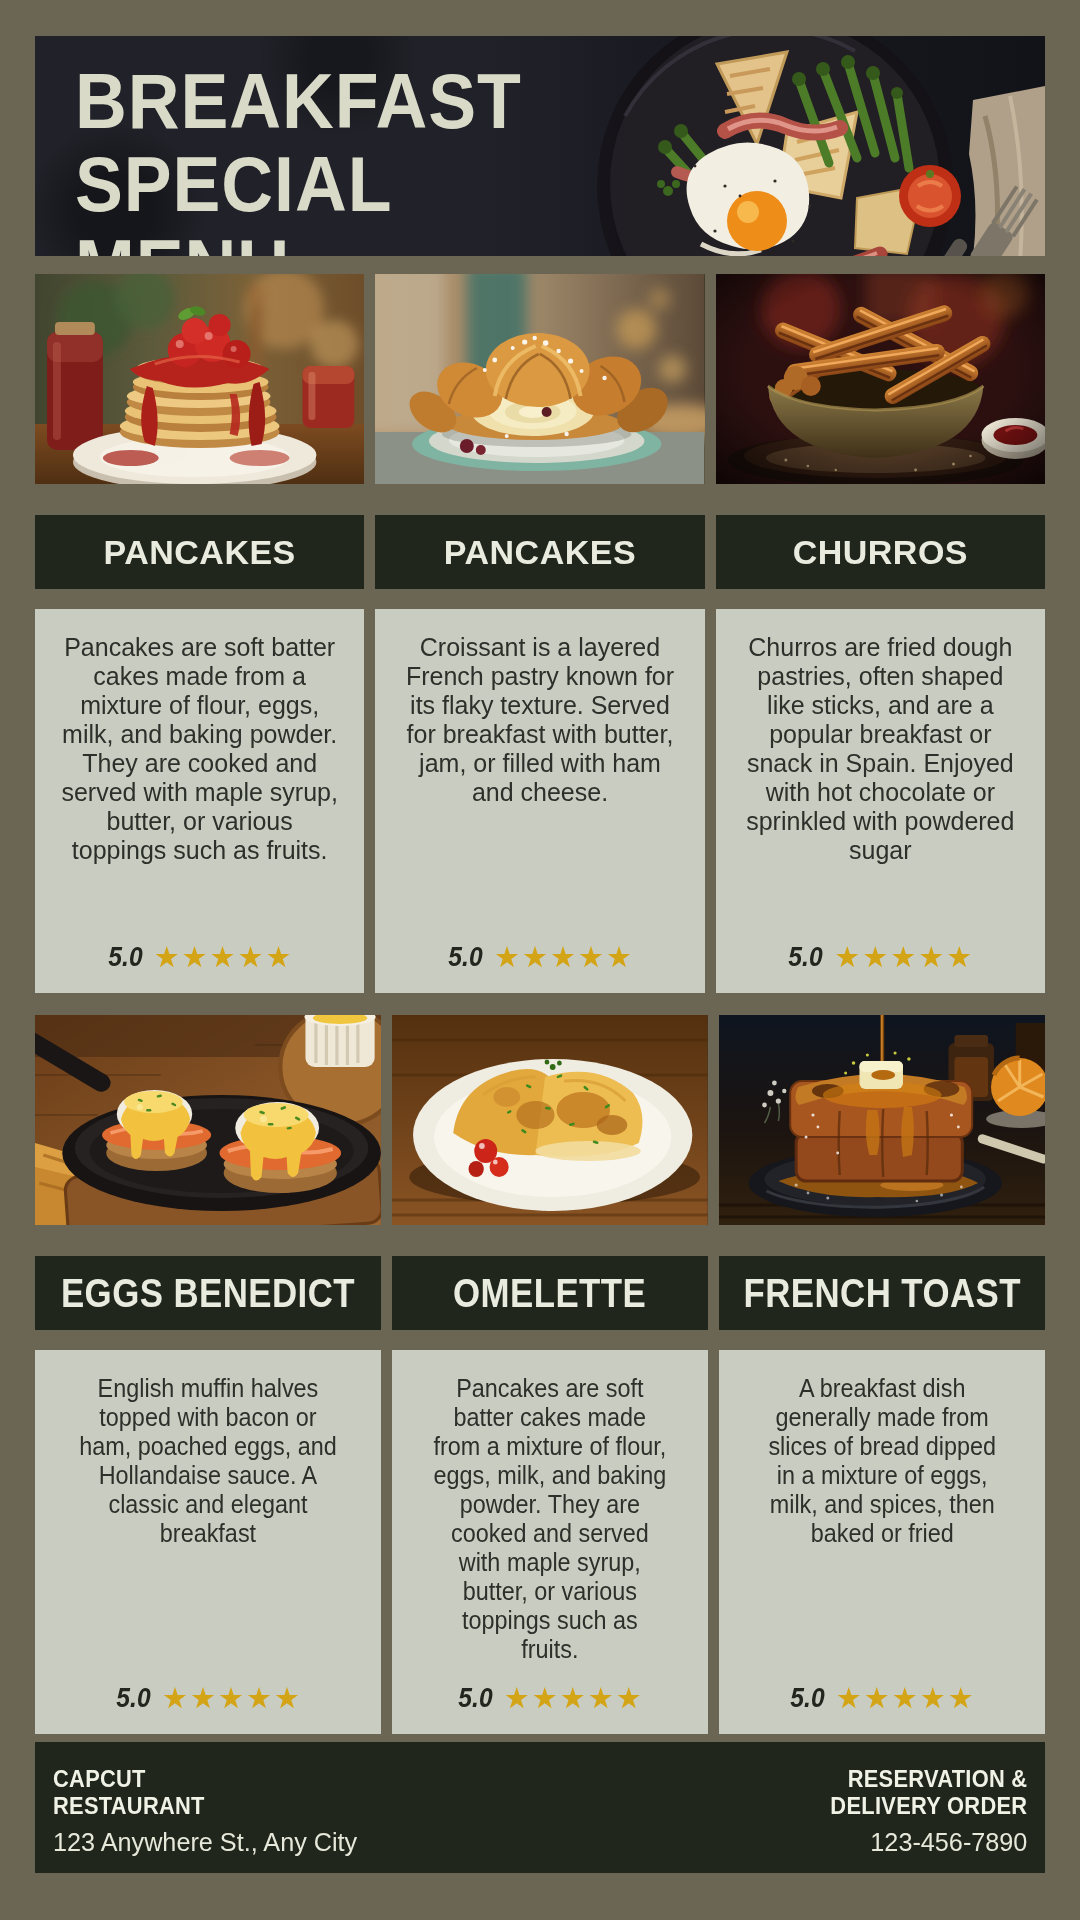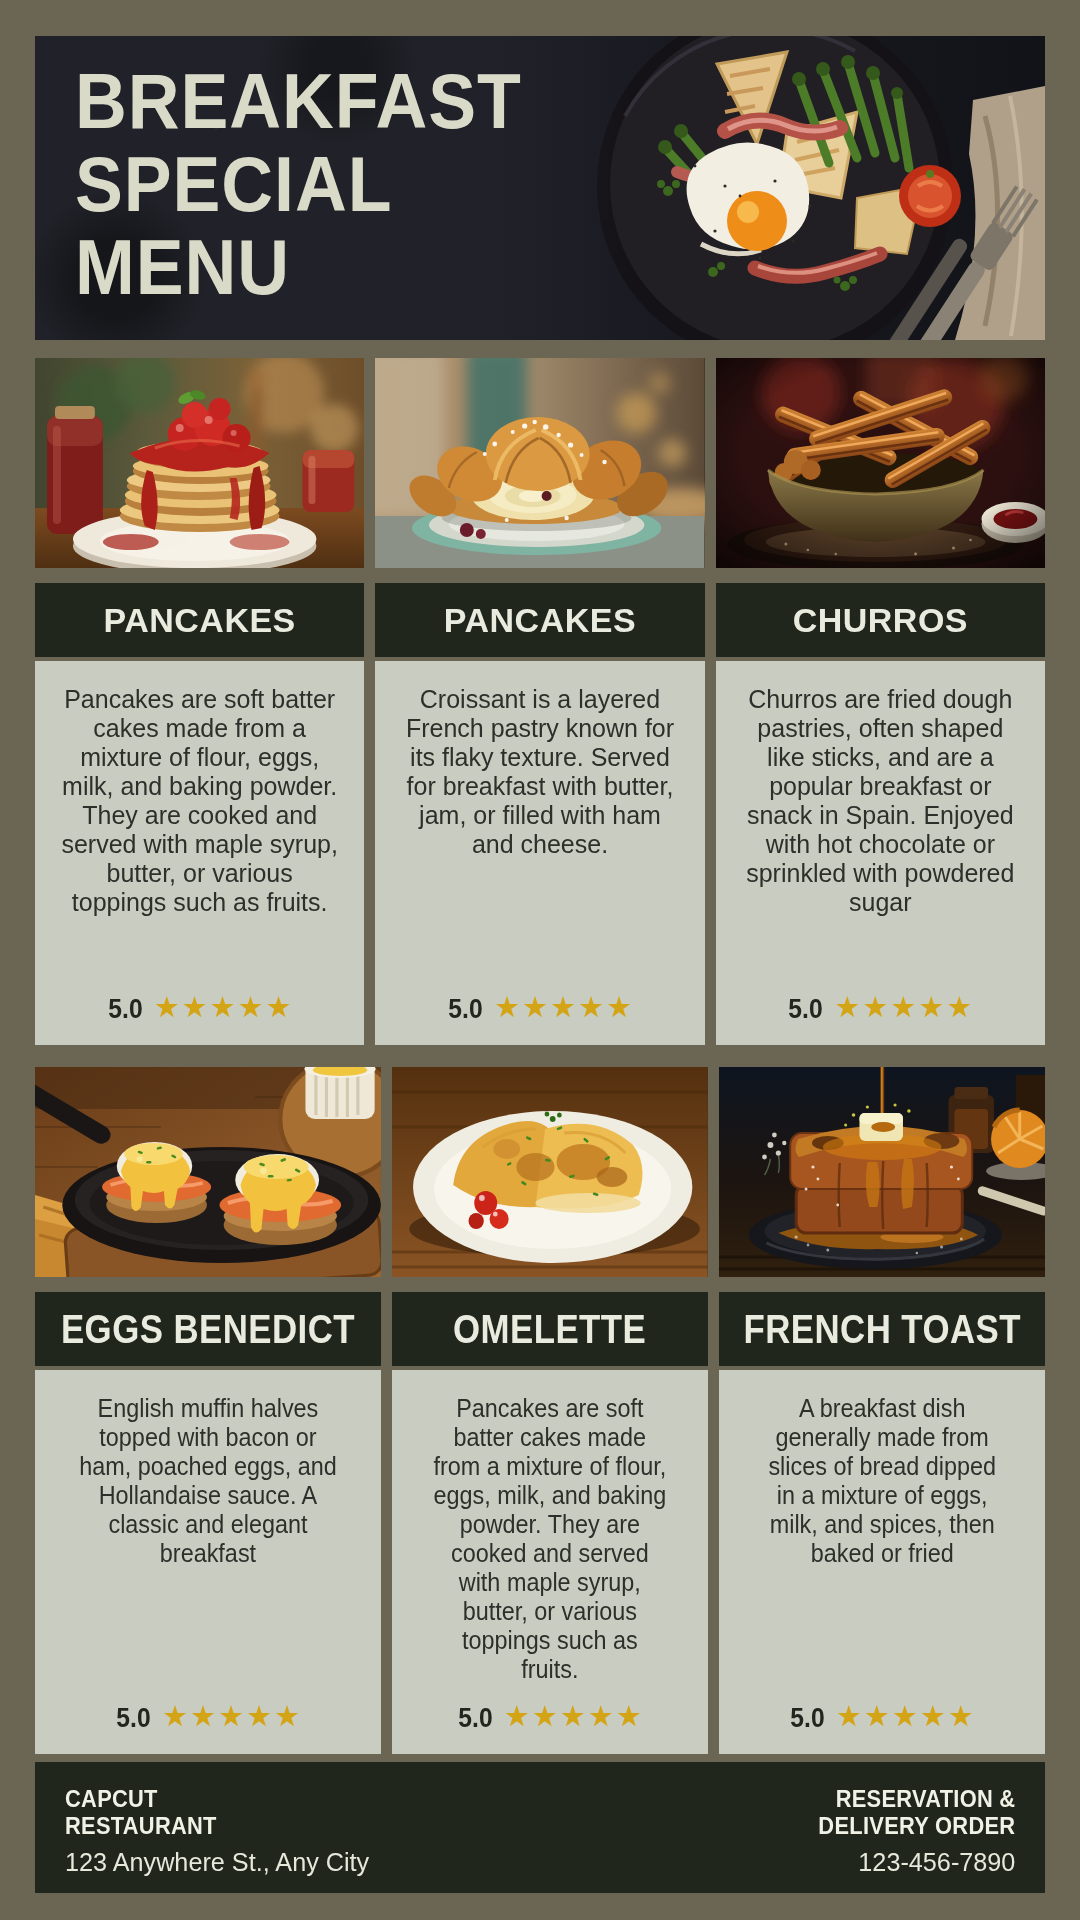--- a/index.html
+++ b/index.html
@@ -6,52 +6,52 @@
     --background:#6B6553; --header-bg:#212229; --panel-bg:#20261C;
     --card-bg:#C9CDC1; --title-text:#E9EBDF; --heading-text:#D9DBC8;
     --body-text:#2C302A; --star-gold:#D4A417; --footer-text:#ECEEE2;
   }
   *{margin:0;padding:0;box-sizing:border-box;}
   html,body{width:1080px;height:1920px;}
   body{background:var(--background);font-family:"Liberation Sans","DejaVu Sans",sans-serif;position:relative;overflow:hidden;}
   .page{position:absolute;inset:0;padding:36px 35px;}
 
   
-  .hero{position:relative;height:304px;background:var(--header-bg);overflow:hidden;
+  .hero{position:relative;height:220px;background:var(--header-bg);overflow:hidden;
     background-image:
       radial-gradient(circle at 18% 30%, rgba(255,255,255,.045) 0 2px, transparent 3px),
       radial-gradient(circle at 40% 75%, rgba(255,255,255,.04) 0 2px, transparent 3px),
       radial-gradient(circle at 8% 80%, rgba(0,0,0,.35) 0 40px, transparent 90px),
       radial-gradient(circle at 30% 10%, rgba(0,0,0,.3) 0 30px, transparent 80px); text-decoration: underline;}
   .hero-art{position:absolute;right:0;top:0;height:304px;width:620px;}
   .hero-title{position:absolute;left:40px;top:24px;font-weight:bold;font-size:78px;line-height:83px;
     letter-spacing:1px;color:var(--heading-text);transform:scaleX(.92);transform-origin:0 0;}
 
   
   .menu-grid{display:grid;grid-template-columns:repeat(3,1fr);column-gap:11px;}
   .menu-grid.row1{margin-top:18px;}
   .menu-grid.row2{margin-top:22px;}
-  .menu-item{display:flex;flex-direction:column;}
+  .menu-item{display:flex;flex-direction:column;gap:16px;}
   .item-photo{height:210px;overflow:hidden;background:#3a3326;}
   .item-photo svg{display:block;width:100%;height:100%;}
   .item-title-bar{height:74px;margin-top:15px;background:var(--panel-bg);
     display:flex;align-items:center;justify-content:center;}
   .item-title-bar h2{font-size:34px;font-weight:bold;color:var(--title-text);letter-spacing:.5px;white-space:nowrap;}
   .row2 .item-title-bar h2{font-size:41px;transform:scaleX(.85);}
   .item-card{position:relative;height:384px;margin-top:4px;background:var(--card-bg);
     padding:24px 26px 0;text-align:center;}
   .item-desc{font-size:25px;line-height:29px;color:var(--body-text);}
   .row2 .item-desc{font-size:26px;transform:scaleX(.9);transform-origin:50% 0;}
-  .item-rating{position:absolute;left:0;right:0;bottom:20px;display:flex;justify-content:center;gap:9px;}
+  .item-rating{position:absolute;left:0;right:0;bottom:20px;display:flex;align-items:center;justify-content:center;gap:9px;font-style:italic;}
   .item-rating .score{font-size:28px;font-weight:bold;color:#22261e;transform:scaleX(.88);}
   .item-rating .stars{font-size:29px;color:var(--star-gold);letter-spacing:2px;line-height:1;}
 
   
   .footer{margin-top:8px;height:131px;background:var(--panel-bg);color:var(--footer-text);
-    display:flex;justify-content:space-between;align-items:flex-start;padding:24px 30px 0;}
+    display:flex;justify-content:space-between;align-items:flex-start;padding:24px 18px 0;}
   .f-head{font-size:23px;line-height:27px;font-weight:bold;color:#F0F2E6;letter-spacing:.3px;}
   .f-left .f-head{transform:scaleX(.95);transform-origin:0 0;}
   .f-right{text-align:right;}
   .f-right .f-head{transform:scaleX(.95);transform-origin:100% 0;}
   .f-sub{font-size:26px;margin-top:7px;font-weight:normal;color:#E6E8DA;transform:scaleX(.97);}
   .f-left .f-sub{transform-origin:0 0;}
   .f-right .f-sub{transform-origin:100% 0;}
 </style>
 </head>
 <body>

